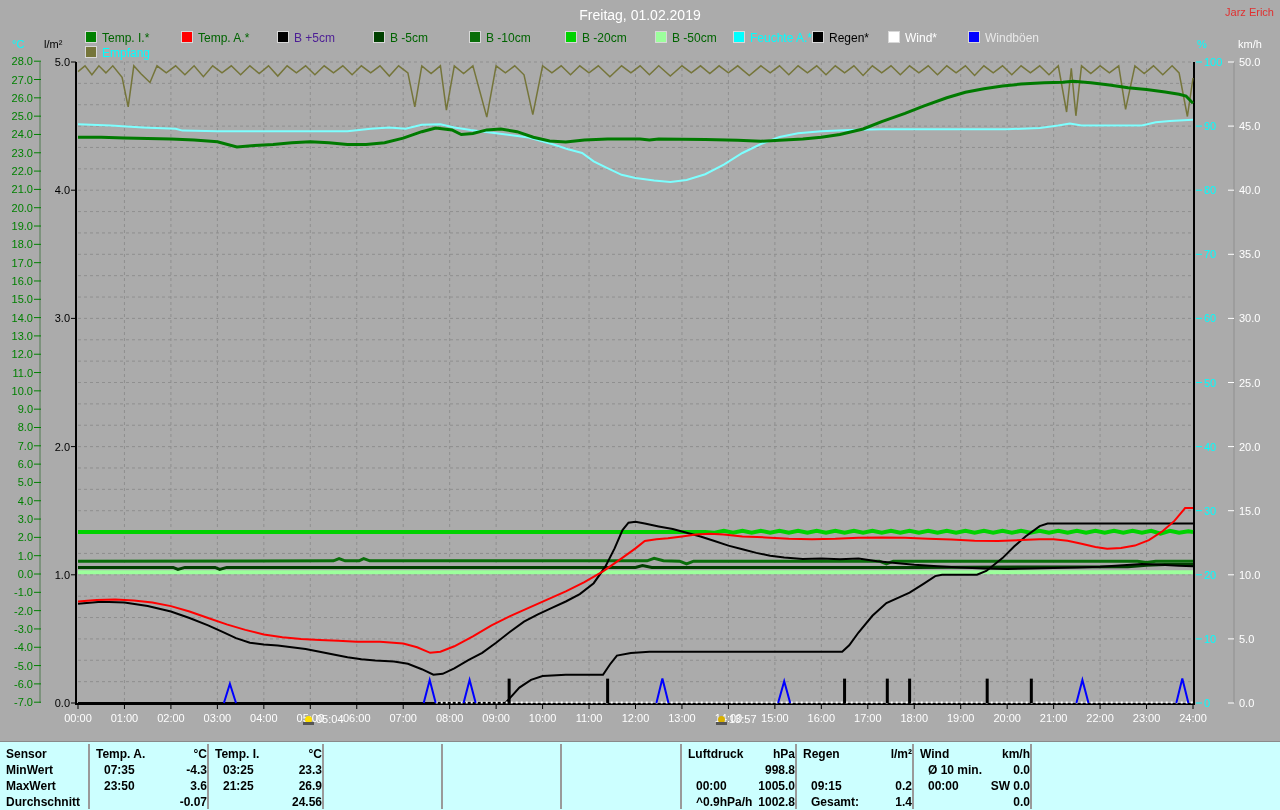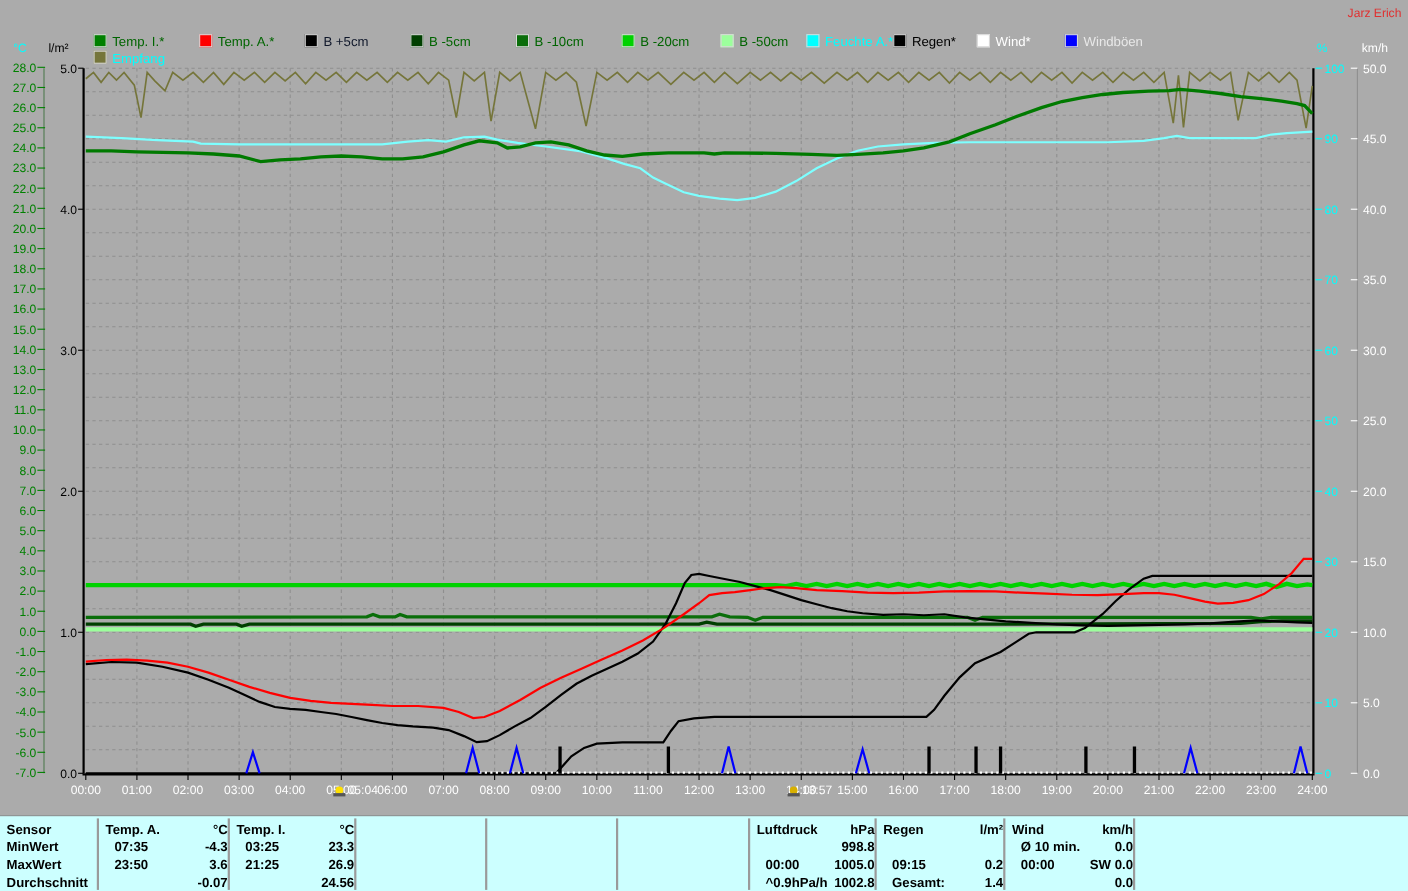--- a/index.html
+++ b/index.html
@@ -19,31 +19,32 @@
   #table{position:absolute;left:0;top:741px;width:1280px;height:69px;background:#ccffff;
     border-top:1px solid #8a8a8a;font-size:12px;font-weight:bold;color:#000;}
   .tdiv{position:absolute;top:2px;bottom:2px;width:2px;background:#9a9a9a;}
   .tcell{position:absolute;white-space:nowrap;}
   .tr0{top:5px;} .tr1{top:21px;} .tr2{top:37px;} .tr3{top:53px;}
 </style>
 </head>
 <body>
 
 <div id="stage">
+  <div class="ttl">Freitag, 01.02.2019</div>
   <div class="wm">Jarz Erich</div>
 
   <div class="unit" style="left:12px;top:38px;color:#00ffff">°C</div>
   <div class="unit" style="left:44px;top:38px;color:#000">l/m²</div>
   <div class="unit" style="left:1197px;top:38px;color:#00ffff">%</div>
   <div class="unit" style="left:1238px;top:38px;color:#fff">km/h</div>
 
   <div id="legend1">
       <div class="legend-item" style="left: 85px; top: 31px; color: rgb(0, 100, 0);"><span class="sq" style="background: rgb(0, 128, 0);"></span><span>Temp. I.*</span></div>
       <div class="legend-item" style="left: 181px; top: 31px; color: rgb(0, 100, 0);"><span class="sq" style="background: rgb(255, 0, 0);"></span><span>Temp. A.*</span></div>
-      <div class="legend-item" style="left: 277px; top: 31px; color: #0f172a;"><span class="sq" style="background: rgb(0, 0, 0);"></span><span>B +5cm</span></div>
+      <div class="legend-item" style="left: 277px; top: 31px; color: #4c1d95;"><span class="sq" style="background: rgb(0, 0, 0);"></span><span>B +5cm</span></div>
       <div class="legend-item" style="left: 373px; top: 31px; color: rgb(0, 100, 0);"><span class="sq" style="background: rgb(0, 64, 0);"></span><span>B -5cm</span></div>
       <div class="legend-item" style="left: 469px; top: 31px; color: rgb(0, 100, 0);"><span class="sq" style="background: rgb(10, 110, 10);"></span><span>B -10cm</span></div>
       <div class="legend-item" style="left: 565px; top: 31px; color: rgb(0, 100, 0);"><span class="sq" style="background: rgb(0, 210, 0);"></span><span>B -20cm</span></div>
       <div class="legend-item" style="left: 655px; top: 31px; color: rgb(0, 100, 0);"><span class="sq" style="background: rgb(156, 255, 156);"></span><span>B -50cm</span></div>
       <div class="legend-item" style="left: 733px; top: 31px; color: rgb(0, 255, 255);"><span class="sq" style="background: rgb(0, 255, 255);"></span><span>Feuchte A.*</span></div>
       <div class="legend-item" style="left: 812px; top: 31px; color: rgb(0, 0, 0);"><span class="sq" style="background: rgb(0, 0, 0);"></span><span>Regen*</span></div>
       <div class="legend-item" style="left: 888px; top: 31px; color: rgb(255, 255, 255);"><span class="sq" style="background: rgb(255, 255, 255);"></span><span>Wind*</span></div>
       <div class="legend-item" style="left: 968px; top: 31px; color: rgb(232, 232, 232);"><span class="sq" style="background: rgb(0, 0, 255);"></span><span>Windböen</span></div>
     </div>
   <div id="legend2">

